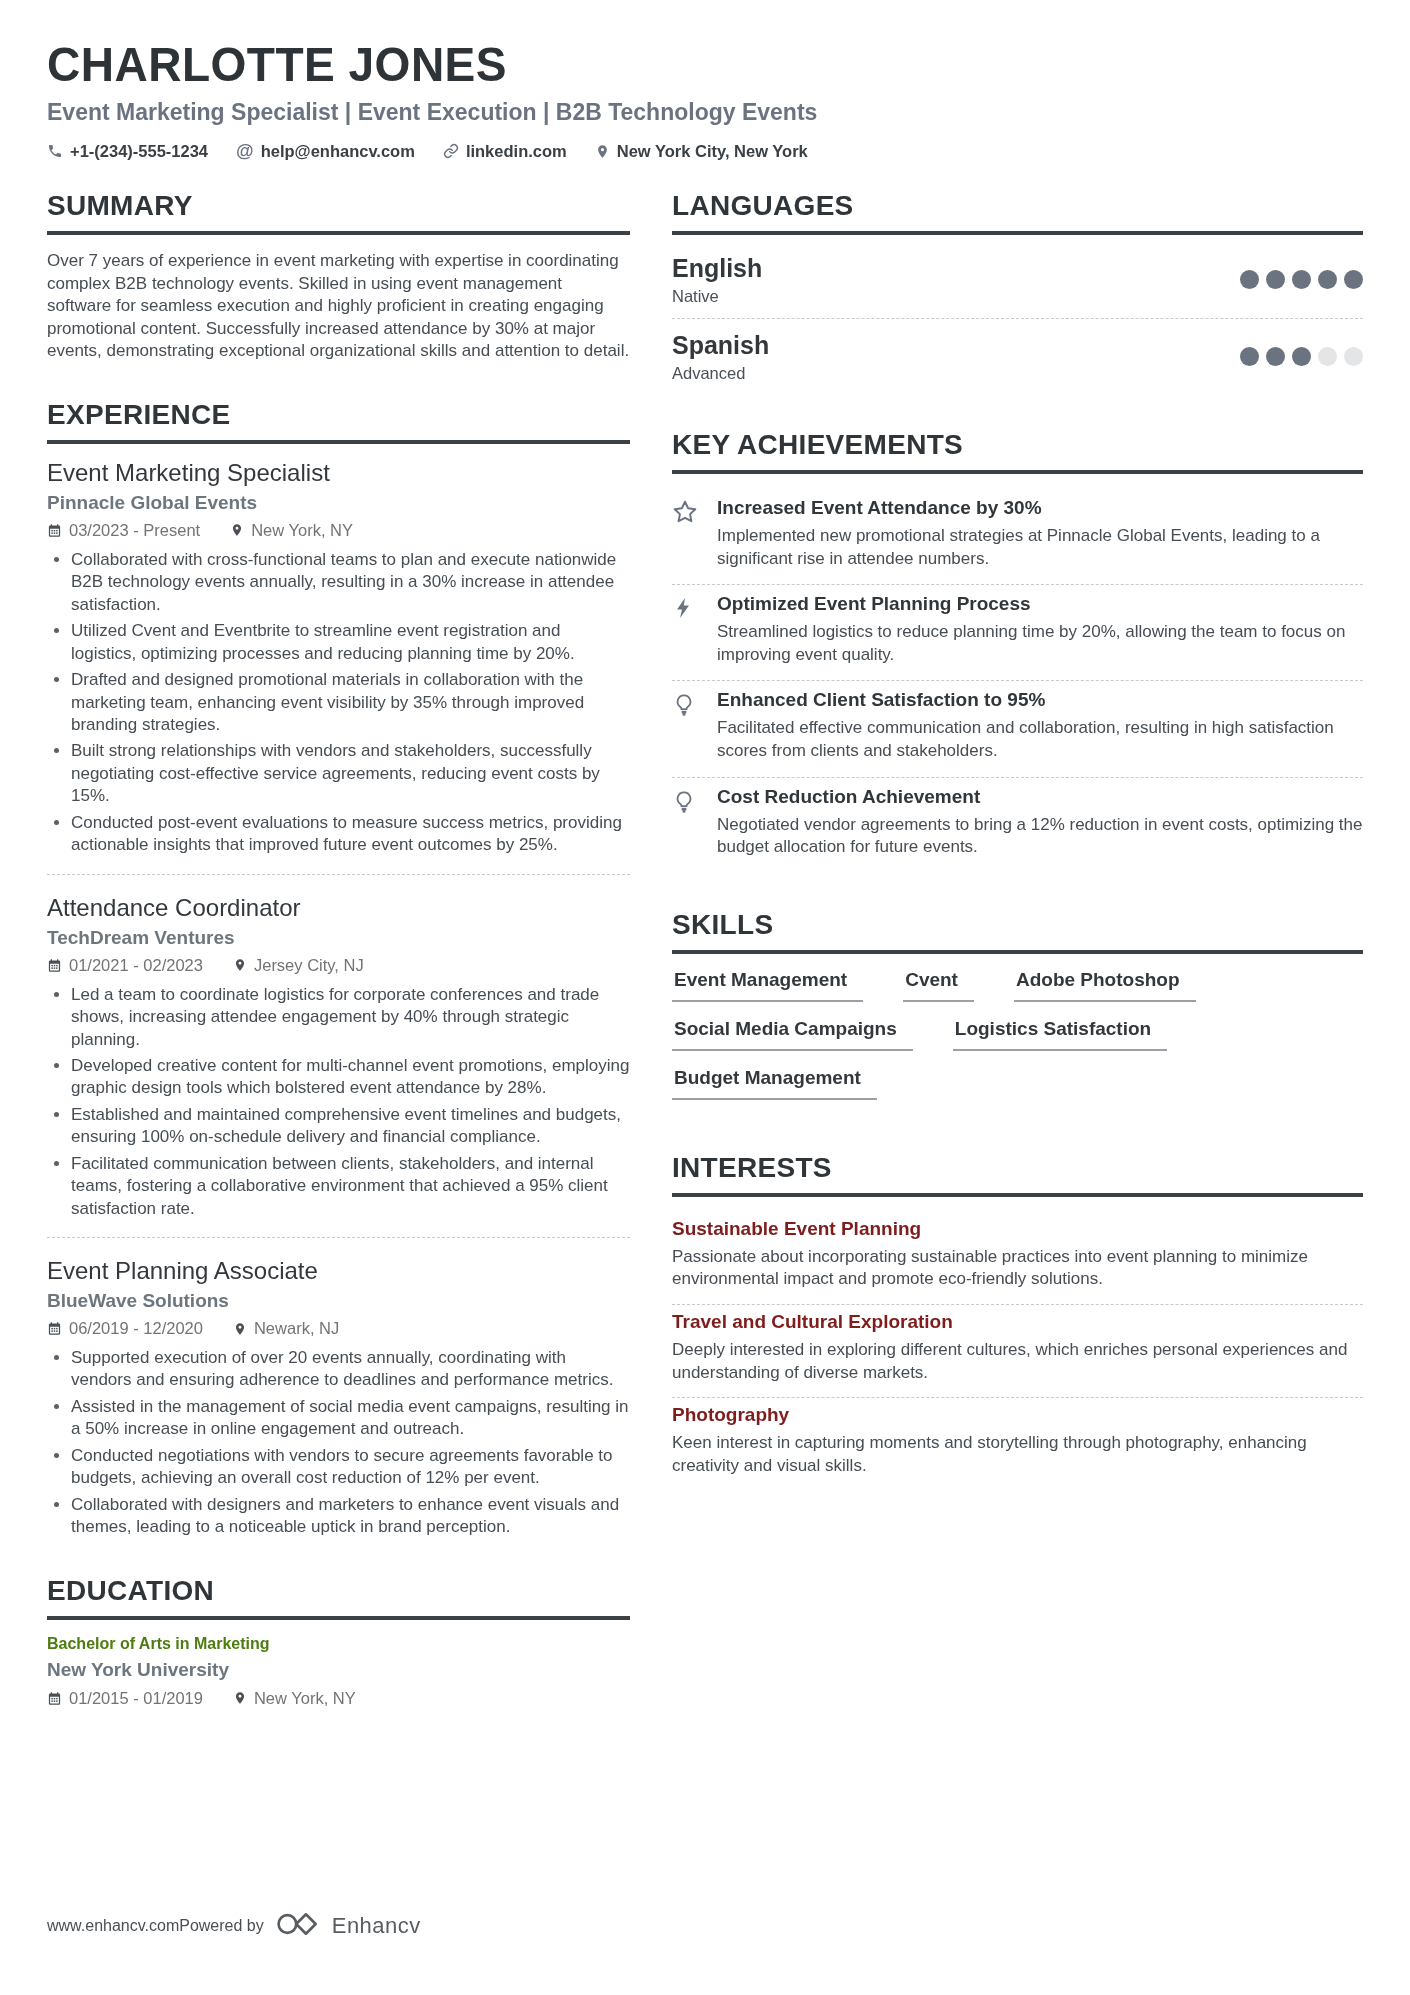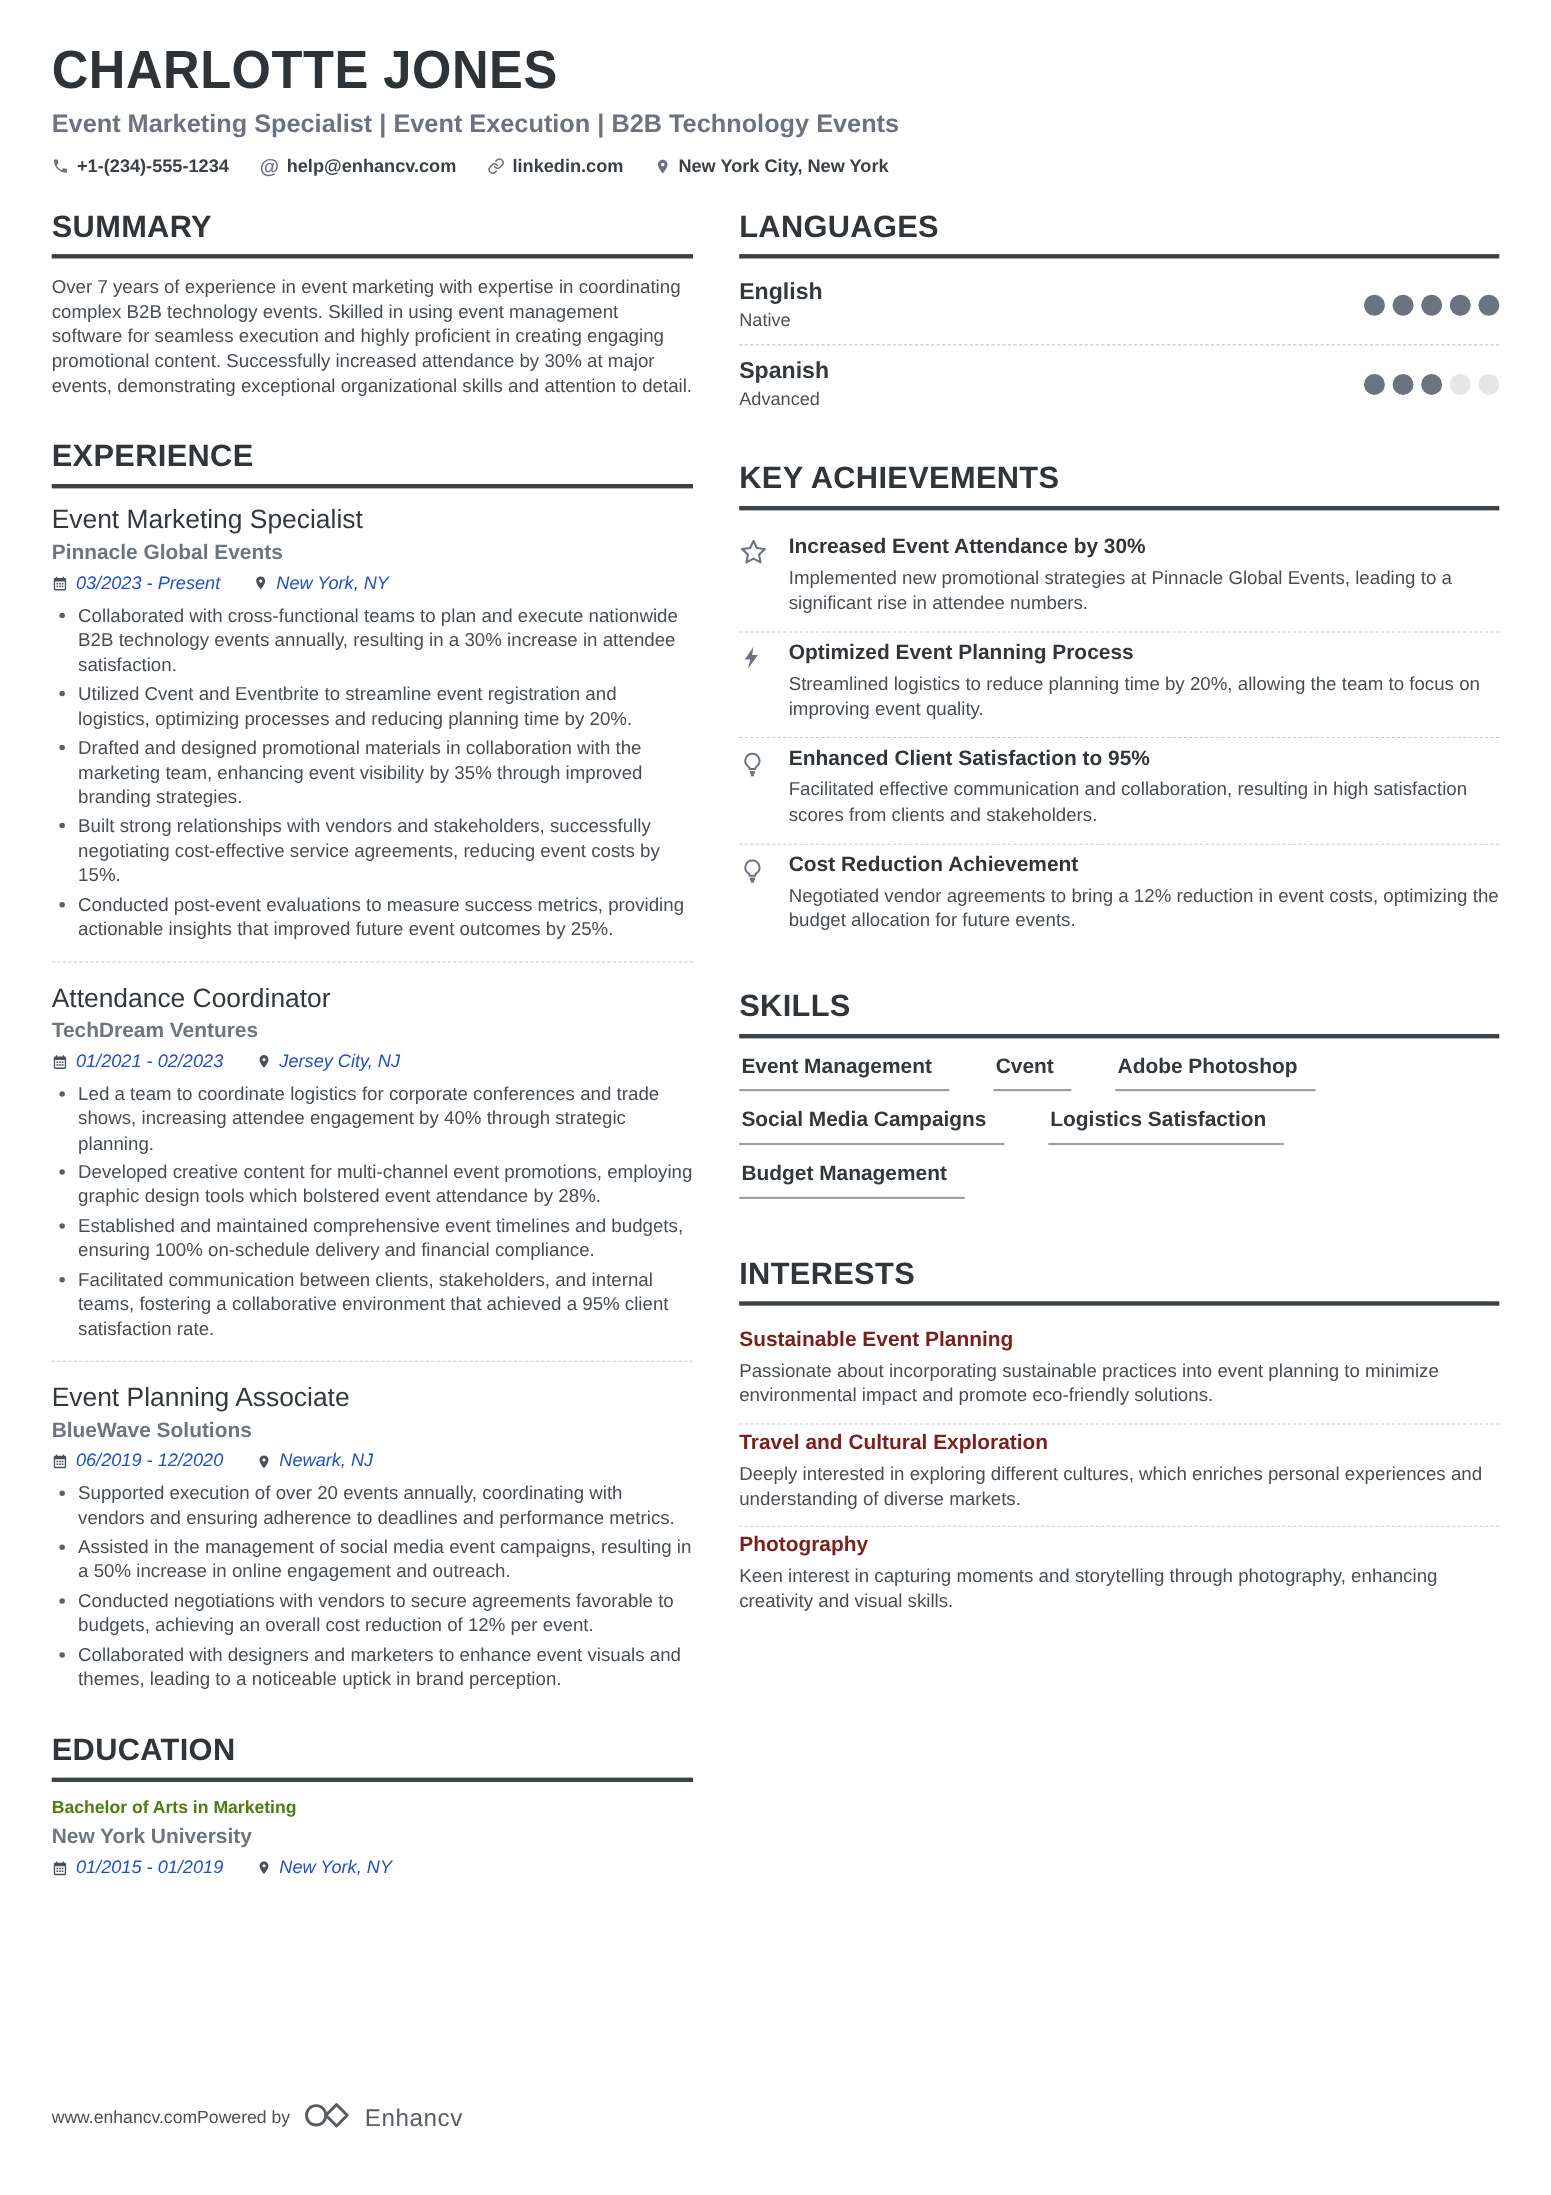--- a/index.html
+++ b/index.html
@@ -45,31 +45,31 @@
     font-size: 28px; font-weight: 800; color: #30353a;
     letter-spacing: 0.3px;
     padding-bottom: 9px; border-bottom: 4px solid #3c4146;
     margin-bottom: 15px;
   }
   .body-text { font-size: 17px; line-height: 1.33; color: #474d54; }
 
   
   .job-title { font-size: 24px; font-weight: 500; color: #33383d; margin-bottom: 5px; }
   .company   { font-size: 19px; font-weight: 700; color: #6e767d; margin-bottom: 7px; }
-  .meta-row  { display: flex; align-items: center; gap: 30px; font-size: 16.5px; color: #1d4ed8; margin-bottom: 9px; font-style: italic; }
+  .meta-row  { display: flex; align-items: center; gap: 30px; font-size: 16.5px; color: #737373; margin-bottom: 9px; }
   .meta-item { display: flex; align-items: center; gap: 7px; }
   .meta-item .icn { color: #4a5056; display: inline-flex; }
   ul.bullets { padding-left: 24px; }
   ul.bullets li { font-size: 17px; line-height: 1.32; color: #474d54; margin-bottom: 4px; }
   ul.bullets li::marker { color: #5a6067; }
   .dashed-div { border: none; border-top: 1px dashed #c7c9cc; margin: 17px 0 19px 0; }
 
   
   .lang-row { display: flex; justify-content: space-between; align-items: center; padding: 4px 0 10px 0; }
-  .lang-name  { font-size: 21px; font-weight: 700; color: #33383d; }
+  .lang-name  { font-size: 25px; font-weight: 700; color: #33383d; }
   .lang-level { font-size: 16.5px; color: #4a5058; margin-top: 4px; }
   .dots { display: flex; gap: 7px; }
   .dot { width: 19px; height: 19px; border-radius: 50%; background: #e4e5e7; }
   .dot.filled { background: #6b7280; }
   .row-div { border: none; border-top: 1px dashed #c7c9cc; margin: 2px 0 8px 0; }
 
   
   .ach-item { display: flex; gap: 15px; padding: 8px 0 14px 0; }
   .ach-item + .ach-sep { border: none; border-top: 1px dashed #c7c9cc; margin: 0; }
   .ach-icon { flex: none; width: 30px; color: #6b7280; padding-top: 2px; }

